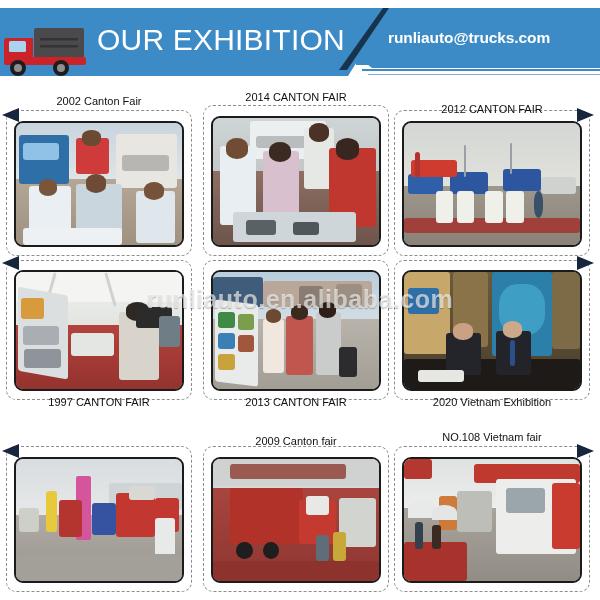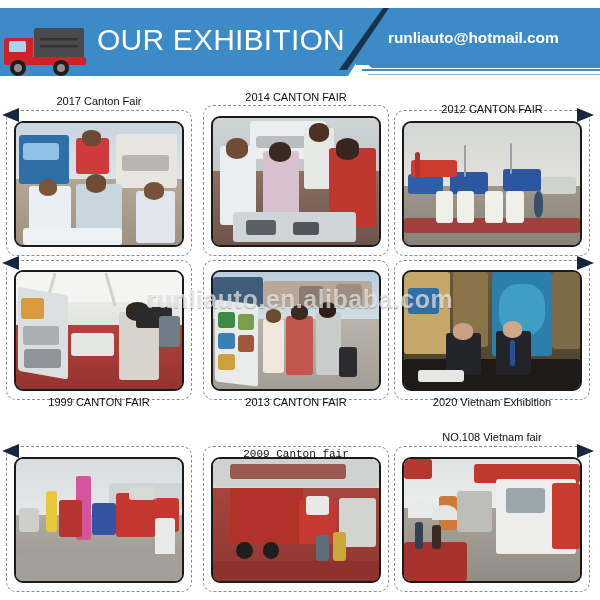--- a/index.html
+++ b/index.html
@@ -149,30 +149,30 @@
     <path d="M3 14 h26 v24 H3 a3 3 0 0 1 -3 -3 V17 a3 3 0 0 1 3 -3 z" fill="#cc2229"></path>
     <rect x="0" y="33" width="82" height="8" rx="2" fill="#cc2229"></rect>
     <rect x="5" y="17" width="17" height="11" rx="1.5" fill="#a9d4ef"></rect>
     <circle cx="14" cy="44" r="8" fill="#1d1d1d"></circle>
     <circle cx="14" cy="44" r="4" fill="#8e8e8e"></circle>
     <circle cx="57" cy="44" r="8" fill="#1d1d1d"></circle>
     <circle cx="57" cy="44" r="4" fill="#8e8e8e"></circle>
   </svg>
 
   <div id="banner-title">OUR EXHIBITION</div>
-  <div id="banner-email">runliauto@hotmail.com</div>
+  <div id="banner-email">runliauto@trucks.com</div>
 </div>
 
 <div id="grid">
 
   <div class="row row-1">
 
     <div class="cell col-1">
       <div class="dashbox" style="top:18px;height:146px;"></div>
-      <div class="label" style="top:3px;">2017 Canton Fair</div>
+      <div class="label" style="top:3px;">2002 Canton Fair</div>
       <div class="arrow arrow-left" style="left:-4px;top:16px;"></div>
       <div class="photo" style="top:29px;height:126px;">
         <div class="ph-inner">
           <div class="sky" style="background:linear-gradient(#c8d4de,#dfe4e6);"></div>
           <div class="ground" style="background:linear-gradient(#b4a795,#9e9180);"></div>
           <div class="blob" style="left:2%;top:10%;width:30%;height:40%;background:#2f6fa8;"></div>
           <div class="blob" style="left:4%;top:16%;width:22%;height:14%;background:#8fc2e6;"></div>
           <div class="blob" style="left:60%;top:9%;width:37%;height:44%;background:#e8e6e1;"></div>
           <div class="blob" style="left:64%;top:26%;width:28%;height:13%;background:#b7b6b2;"></div>
           <div class="blob" style="left:36%;top:12%;width:20%;height:30%;background:#cf3b3b;"></div>
@@ -255,21 +255,21 @@
           <div class="blob" style="left:3%;top:22%;width:14%;height:18%;background:#d79a3c;"></div>
           <div class="blob" style="left:4%;top:46%;width:22%;height:16%;background:#a8aeb2;"></div>
           <div class="blob" style="left:5%;top:66%;width:22%;height:16%;background:#8e949a;"></div>
           <div class="blob" style="left:33%;top:52%;width:26%;height:20%;background:#e4e6e4;"></div>
           <div class="blob" style="left:62%;top:34%;width:24%;height:58%;background:#d8d4cb;"></div>
           <div class="pill" style="left:66%;top:26%;width:14%;height:16%;background:#2e2722;"></div>
           <div class="blob" style="left:72%;top:30%;width:22%;height:18%;background:#2b2b2b;"></div>
           <div class="blob" style="left:86%;top:38%;width:13%;height:26%;background:#6f7d86;"></div>
         </div>
       </div>
-      <div class="label" style="top:136px;font-size:11px;">1999 CANTON FAIR</div>
+      <div class="label" style="top:136px;font-size:11px;">1997 CANTON FAIR</div>
     </div>
 
     <div class="cell col-2">
       <div class="dashbox" style="top:0;height:140px;"></div>
       <div class="photo" style="top:10px;height:121px;">
         <div class="ph-inner">
           <div class="sky" style="background:linear-gradient(#b9cddd,#d2dde3);height:40%;"></div>
           <div class="ground" style="background:linear-gradient(#b8b4ab,#a39e95);height:60%;"></div>
           <div class="blob" style="left:30%;top:8%;width:66%;height:22%;background:#b9a89a;"></div>
           <div class="blob" style="left:52%;top:12%;width:14%;height:18%;background:#8a7c70;"></div>
@@ -337,21 +337,21 @@
           <div class="blob" style="left:84%;top:32%;width:14%;height:28%;background:#c23830;"></div>
           <div class="blob" style="left:2%;top:40%;width:12%;height:20%;background:#cfcfca;"></div>
           <div class="blob" style="left:84%;top:48%;width:12%;height:32%;background:#e8eaea;"></div>
           <div class="blob" style="left:0;top:78%;width:100%;height:22%;background:#a3a09a;"></div>
         </div>
       </div>
     </div>
 
     <div class="cell col-2">
       <div class="dashbox" style="top:18px;height:146px;"></div>
-      <div class="label" style="top:20px;font-family:Liberation Mono, monospace;">2009 Canton fair</div>
+      <div class="label" style="top:7px;">2009 Canton fair</div>
       <div class="photo" style="top:29px;height:126px;">
         <div class="ph-inner">
           <div class="sky" style="background:linear-gradient(#e0e2e0,#d6d8d6);height:24%;"></div>
           <div class="ground" style="background:linear-gradient(#a8453e,#8e3631);height:76%;"></div>
           <div class="blob" style="left:0;top:0;width:100%;height:22%;background:#cfd2d0;"></div>
           <div class="blob" style="left:10%;top:4%;width:70%;height:12%;background:#9a5a52;"></div>
           <div class="blob" style="left:10%;top:24%;width:44%;height:46%;background:#b03229;"></div>
           <div class="blob" style="left:52%;top:34%;width:22%;height:36%;background:#c43a30;"></div>
           <div class="blob" style="left:56%;top:30%;width:14%;height:16%;background:#e8e9e6;"></div>
           <div class="blob" style="left:14%;top:68%;width:10%;height:14%;background:#1e1e1e;border-radius:50%;"></div>

